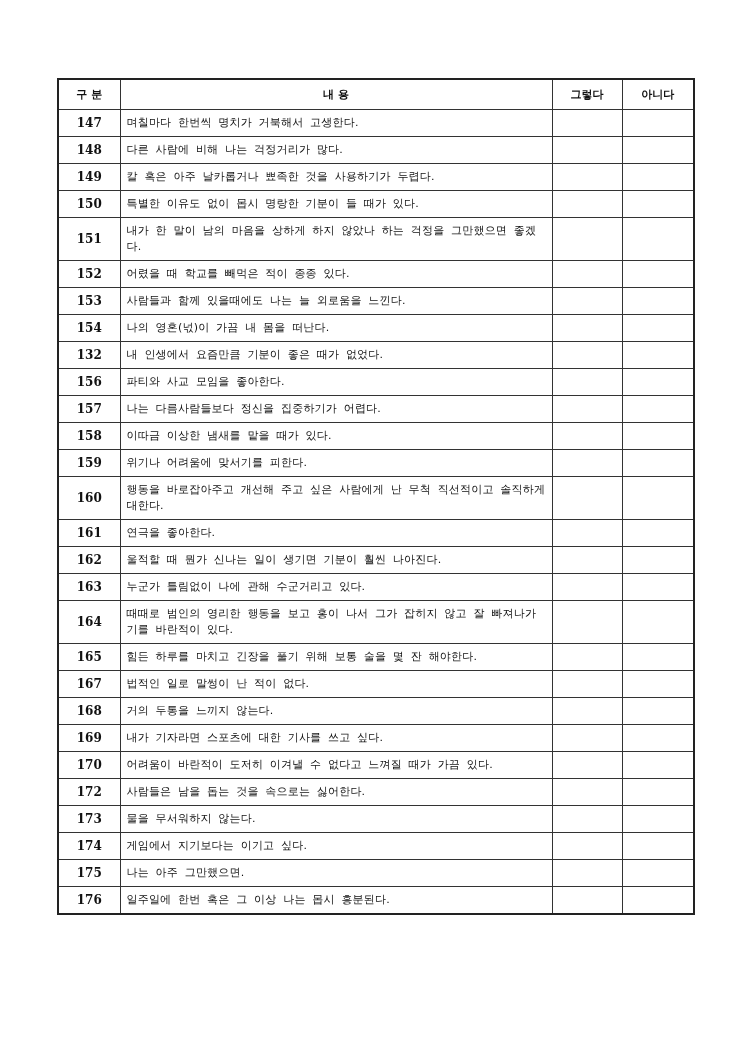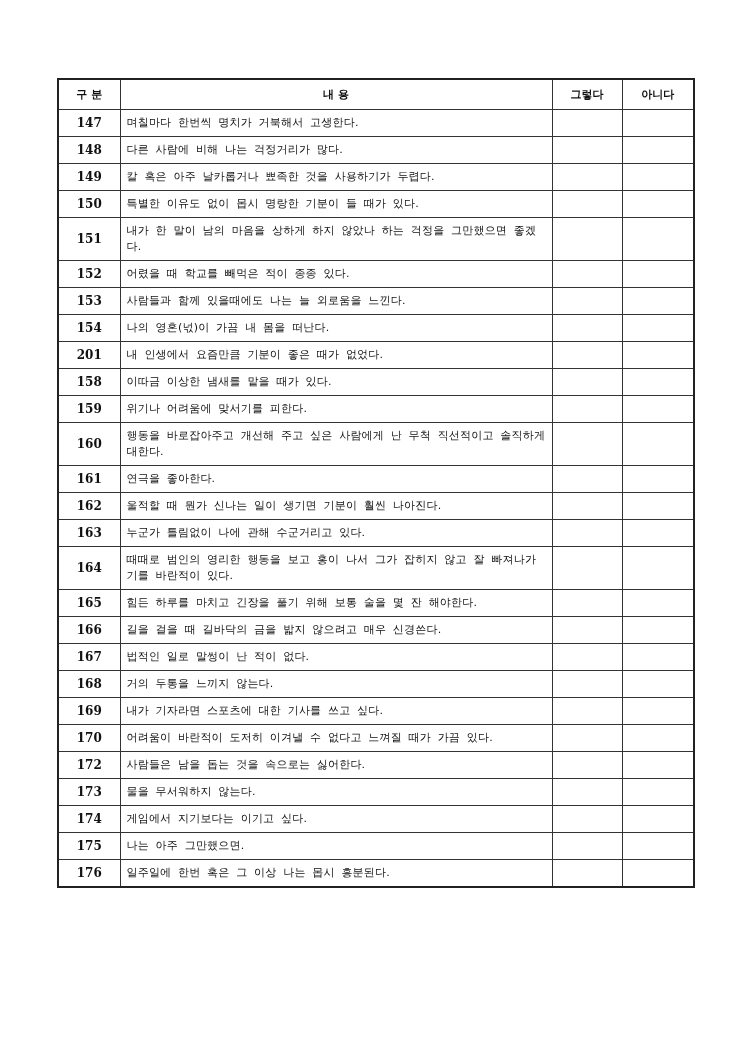--- a/index.html
+++ b/index.html
@@ -83,22 +83,34 @@
           <td class="check"></td>
           <td class="check"></td>
         </tr>
         <tr class="single">
           <td class="num">154</td>
           <td class="content">나의 영혼(넋)이 가끔 내 몸을 떠난다.</td>
           <td class="check"></td>
           <td class="check"></td>
         </tr>
         <tr class="single">
-          <td class="num">201</td>
+          <td class="num">132</td>
           <td class="content">내 인생에서 요즘만큼 기분이 좋은 때가 없었다.</td>
+          <td class="check"></td>
+          <td class="check"></td>
+        </tr>
+        <tr class="single">
+          <td class="num">156</td>
+          <td class="content">파티와 사교 모임을 좋아한다.</td>
+          <td class="check"></td>
+          <td class="check"></td>
+        </tr>
+        <tr class="single">
+          <td class="num">157</td>
+          <td class="content">나는 다름사람들보다 정신을 집중하기가 어렵다.</td>
           <td class="check"></td>
           <td class="check"></td>
         </tr>
         <tr class="single">
           <td class="num">158</td>
           <td class="content">이따금 이상한 냄새를 맡을 때가 있다.</td>
           <td class="check"></td>
           <td class="check"></td>
         </tr>
         <tr class="single">
@@ -133,26 +145,20 @@
         </tr>
         <tr class="double">
           <td class="num">164</td>
           <td class="content">때때로 범인의 영리한 행동을 보고 홍이 나서 그가 잡히지 않고 잘 빠져나가기를 바란적이 있다.</td>
           <td class="check"></td>
           <td class="check"></td>
         </tr>
         <tr class="single">
           <td class="num">165</td>
           <td class="content">힘든 하루를 마치고 긴장을 풀기 위해 보통 술을 몇 잔 해야한다.</td>
-          <td class="check"></td>
-          <td class="check"></td>
-        </tr>
-        <tr class="single">
-          <td class="num">166</td>
-          <td class="content">길을 걸을 때 길바닥의 금을 밟지 않으려고 매우 신경쓴다.</td>
           <td class="check"></td>
           <td class="check"></td>
         </tr>
         <tr class="single">
           <td class="num">167</td>
           <td class="content">법적인 일로 말썽이 난 적이 없다.</td>
           <td class="check"></td>
           <td class="check"></td>
         </tr>
         <tr class="single">

